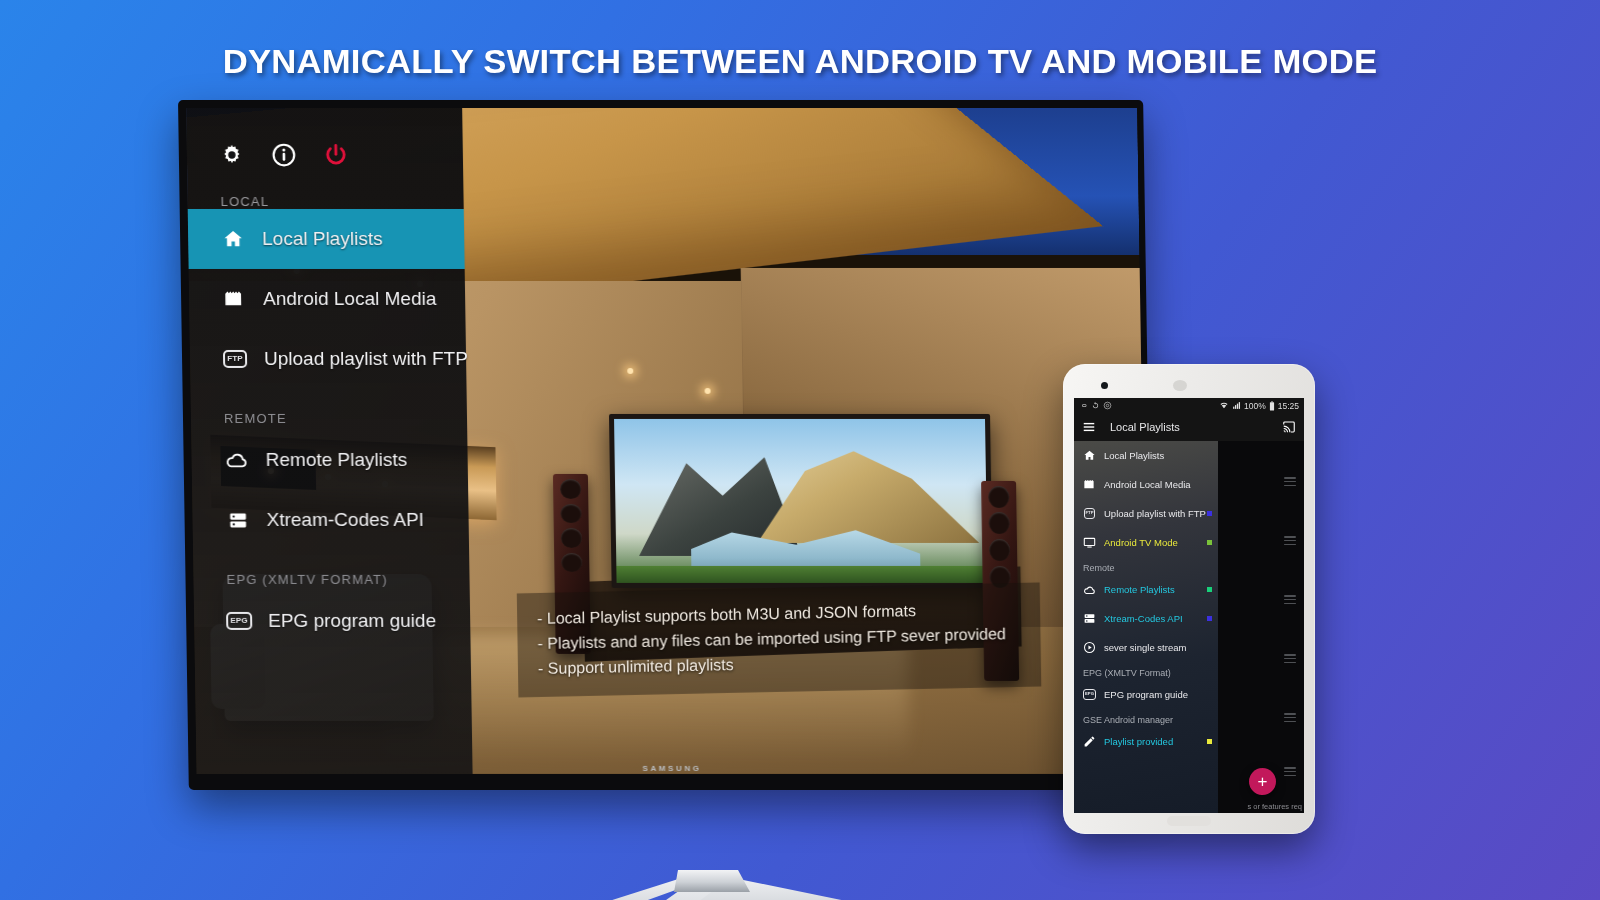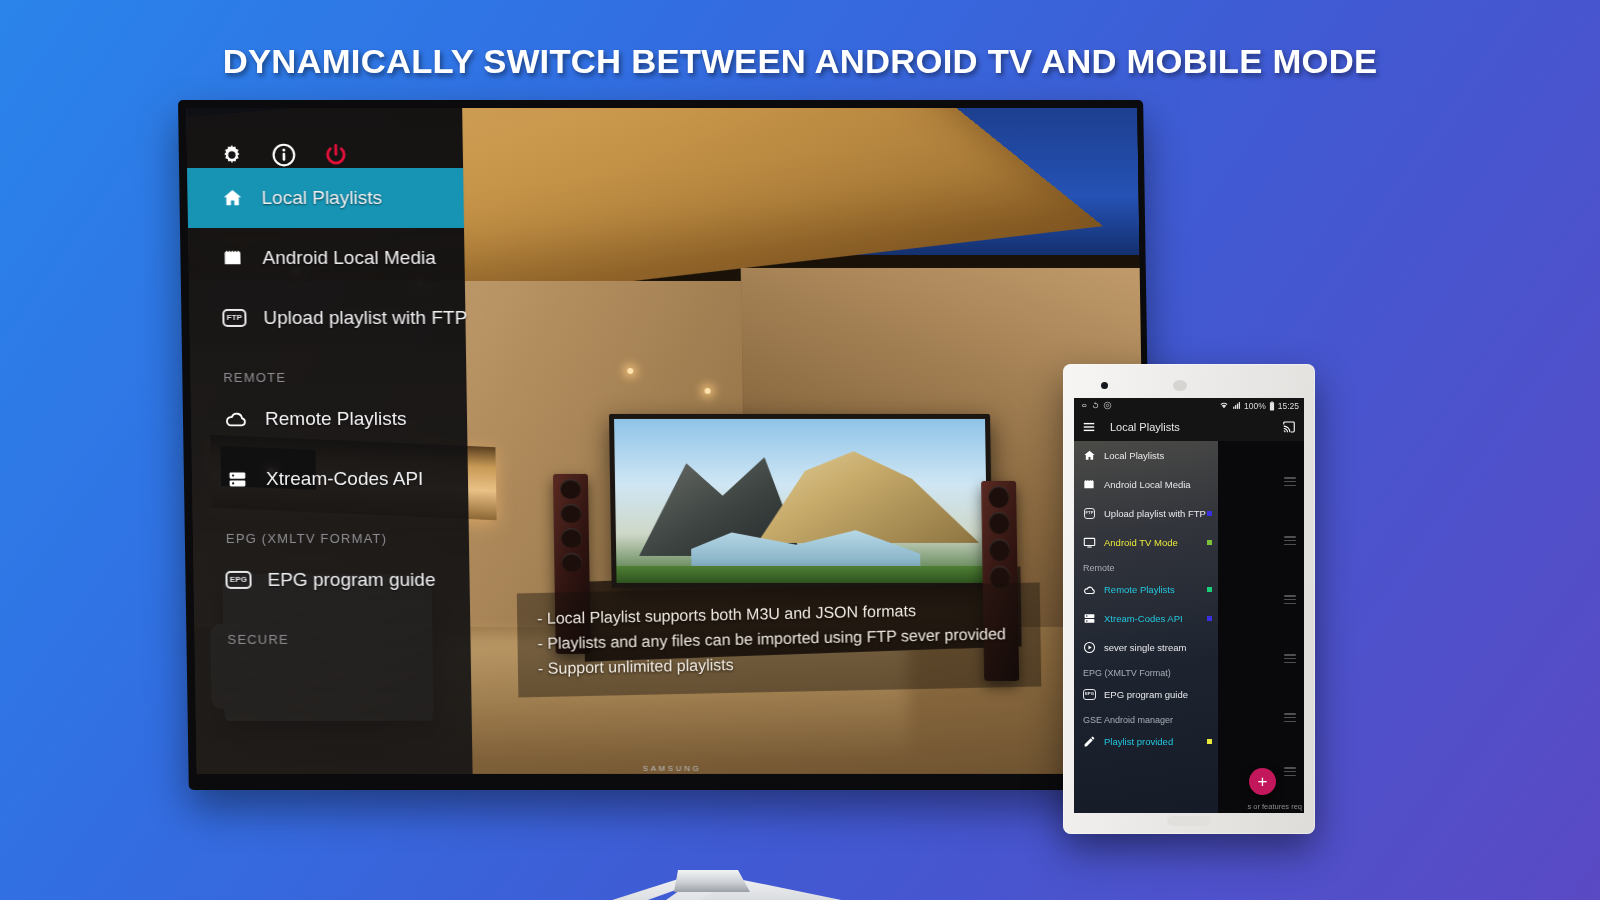--- a/index.html
+++ b/index.html
@@ -39,21 +39,21 @@
     border-radius:5px;
     box-shadow: 0 18px 40px rgba(0,0,0,.42);
     padding:8px 6px 16px 8px;
   }
   #tv-screen {
     position:relative; width:100%; height:100%;
     overflow:hidden; background:#111;
   }
   #samsung-logo {
     position:absolute; left:50%; bottom:1px; transform:translateX(-50%);
-    color:#b9bcc0; font-size:8px; letter-spacing:2.6px; font-weight:normal;
+    color:#b9bcc0; font-size:8px; letter-spacing:2.6px; font-weight:bold;
     z-index:6;
     margin-top:40px;
   }
 
   
   #room { position:absolute; inset:0; background:#1a1208; overflow:hidden; }
   .r-sky {
     position:absolute; left:0; top:0; width:100%; height:22%;
     background:linear-gradient(180deg,#1d3f8f 0%, #2552b5 60%, #14306e 100%);
   }
@@ -186,21 +186,21 @@
   }
   #tv-desc div { white-space:nowrap; }
 
   
   #tv-stand { position:absolute; left:200px; top:770px; width:640px; height:100px; z-index:2; }
 
   
   #phone {
     position:absolute; left:1063px; top:364px; width:252px; height:470px;
     background:linear-gradient(100deg,#f7f6f4 0%, #ecebe9 40%, #dedcd9 100%);
-    border-radius:8px;
+    border-radius:22px;
     box-shadow: 0 16px 38px rgba(0,0,0,.45), 0 0 0 1px rgba(255,255,255,.35) inset;
     z-index:7;
   }
   #phone-cam { position:absolute; left:38px; top:18px; width:7px; height:7px; border-radius:50%; background:#15181c; }
   #phone-speaker { position:absolute; left:110px; top:16px; width:14px; height:11px; border-radius:50%; background:#d6d5d2; }
   #phone-screen {
     position:absolute; left:11px; top:34px; width:230px; height:415px;
     background:#070709; overflow:hidden;
   }
   #ph-status {
@@ -334,20 +334,21 @@
               <circle cx="12" cy="12" r="9.5" fill="none" stroke="#ffffff" stroke-width="2"></circle>
               <circle cx="12" cy="7.3" r="1.4" fill="#ffffff"></circle>
               <rect x="10.8" y="10" width="2.4" height="7.3" rx="1.1" fill="#ffffff"></rect>
             </svg>
             <svg class="tv-ico" viewBox="0 0 24 24">
               <path d="M12 3.2v8.2" stroke="#e0103a" stroke-width="2.6" stroke-linecap="round" fill="none"></path>
               <path d="M6.9 6.2a7.6 7.6 0 1010.2 0" stroke="#e0103a" stroke-width="2.6" stroke-linecap="round" fill="none"></path>
             </svg>
           </div>
 
+          <div id="tv-sec-local">LOCAL</div>
 
           <div class="tv-item active">
             <span class="ic">
               <svg viewBox="0 0 24 24" width="22" height="22" fill="#ffffff">
                   <path d="M12 3.4L2.6 11.2h2.6V20h5V14.6h3.6V20h5v-8.8h2.6z"></path>
                 </svg>
             </span>
             <span>Local Playlists</span>
           </div>
 
@@ -390,21 +391,20 @@
           </div>
 
           <div class="tv-sec">EPG (XMLTV FORMAT)</div>
           <div class="tv-item">
             <span class="ic">
               <span class="badge-box">EPG</span>
             </span>
             <span>EPG program guide</span>
           </div>
 
-          <div class="tv-sec">SECURE</div>
         </div>
 
         <div id="samsung-logo">SAMSUNG</div>
       </div>
     </div>
   </div>
 </div>
 
 <div id="phone">
   <div id="phone-cam"></div>

